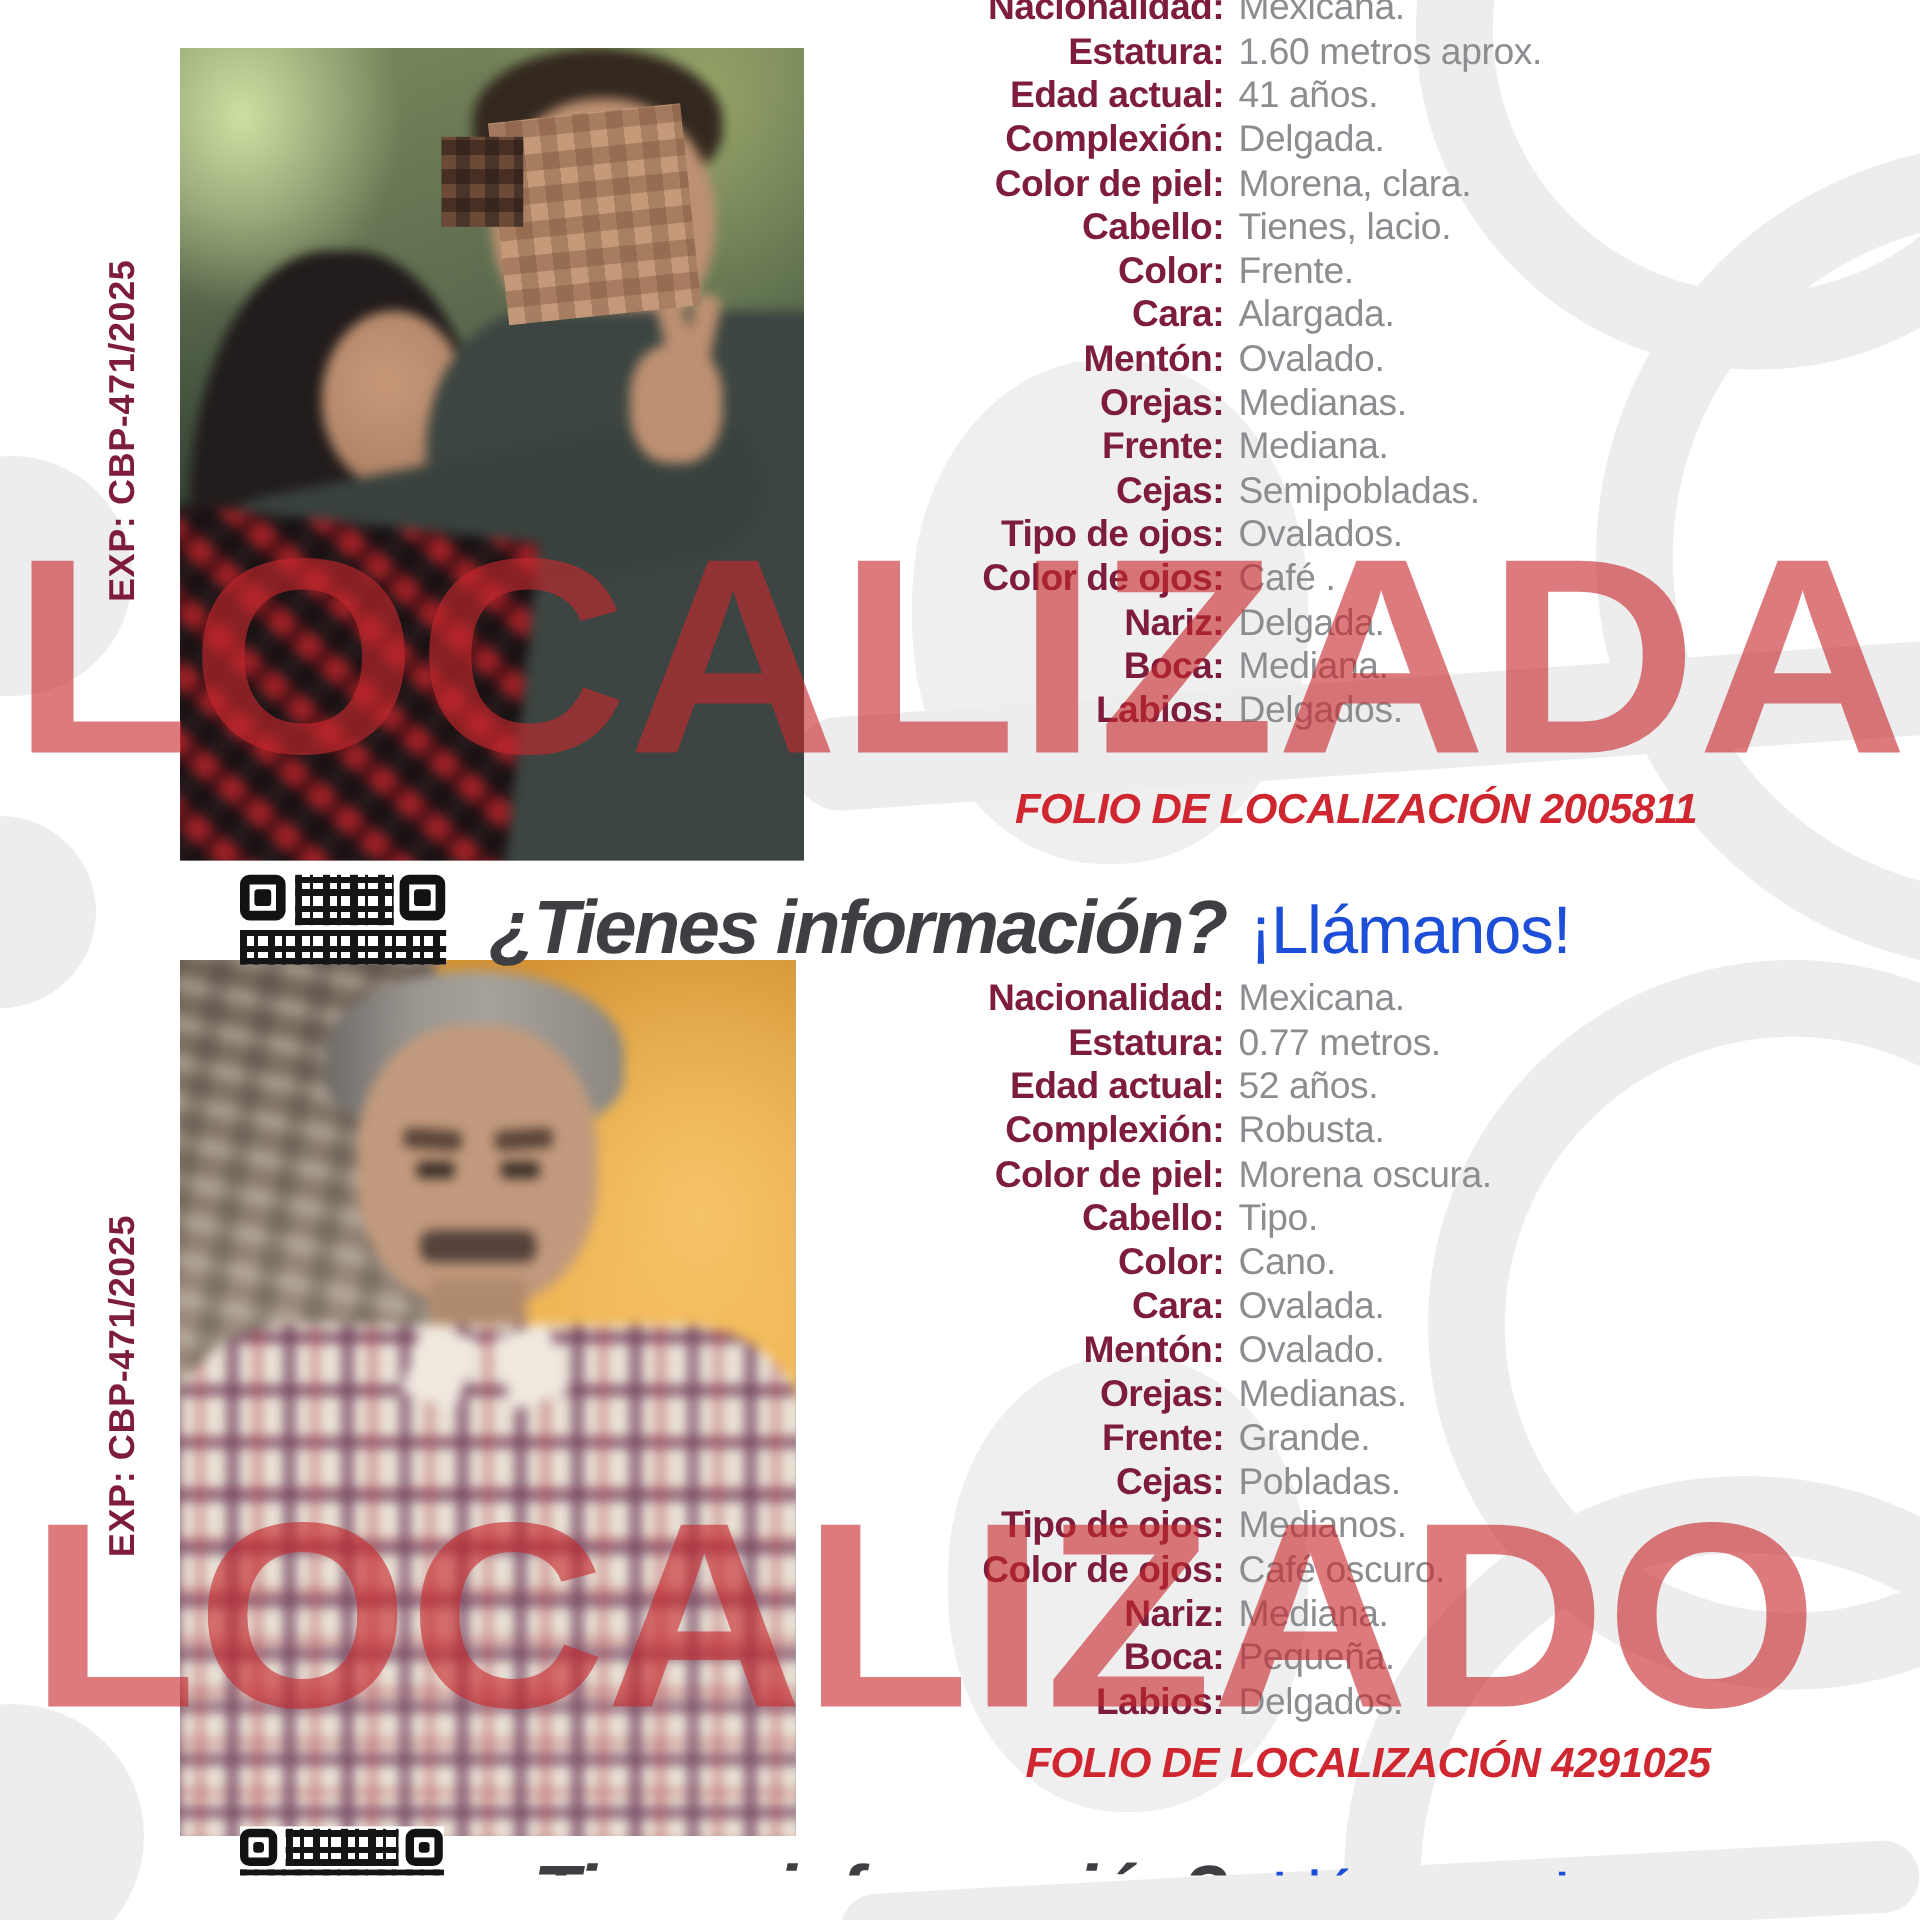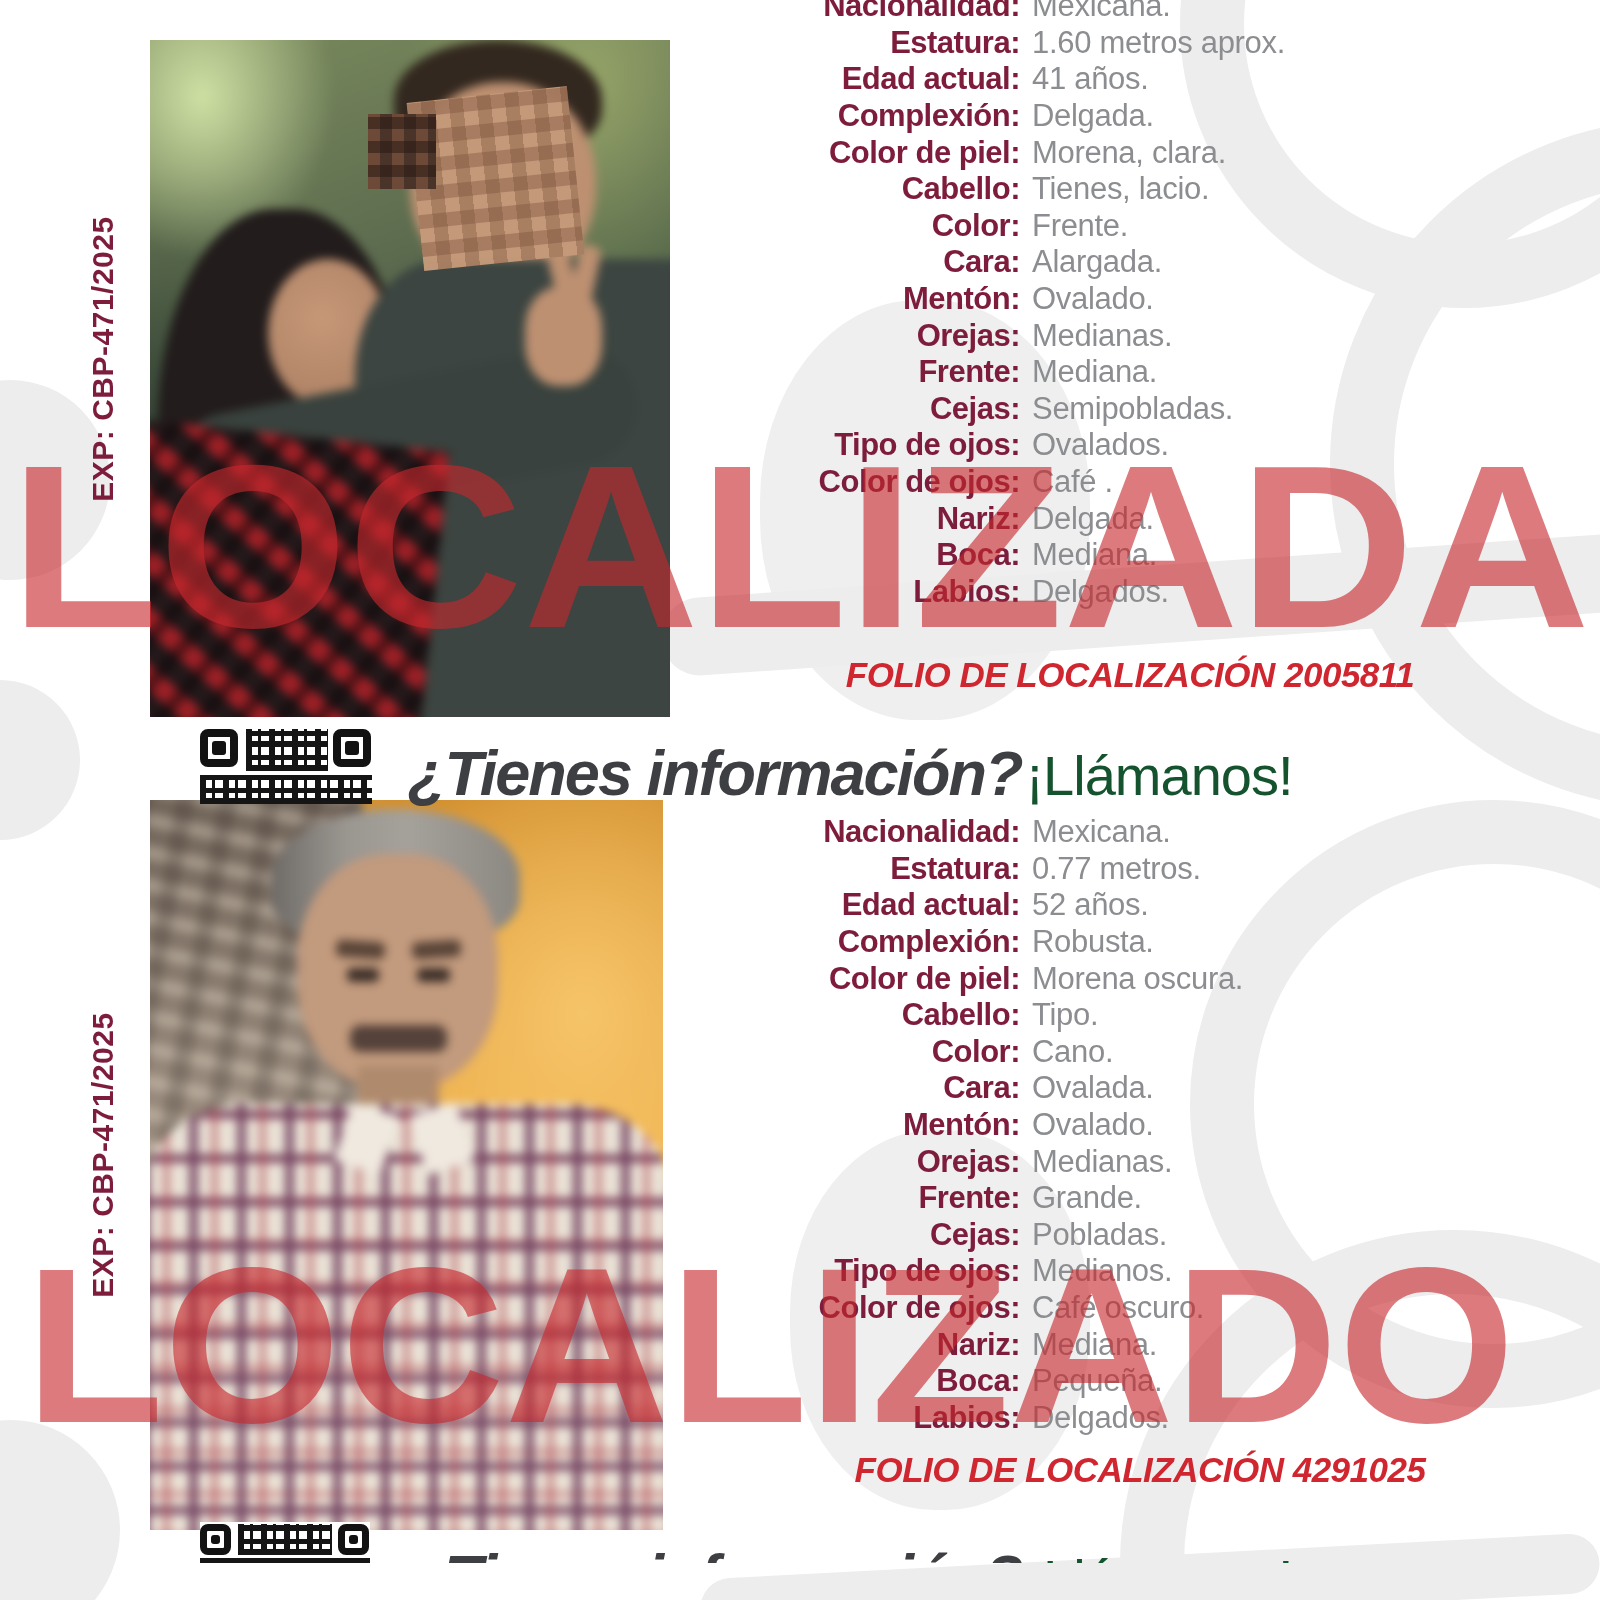--- a/index.html
+++ b/index.html
@@ -82,23 +82,23 @@
   
   .qr{position:absolute;background:#fff;overflow:hidden;z-index:3;}
   .qr-finder{position:absolute;width:38px;height:38px;border:8px solid #121212;border-radius:8px;
        background:#fff;box-sizing:border-box;}
   .qr-finder i{position:absolute;inset:4px;background:#121212;border-radius:3px;display:block;}
   .qr-sm .qr-finder{width:31px;height:31px;border-width:7px;}
   .qr-noise{position:absolute;background:
      repeating-linear-gradient(90deg,#151515 0 6px,rgba(0,0,0,0) 6px 12px,#151515 12px 15px,rgba(0,0,0,0) 15px 23px),
      repeating-linear-gradient(0deg,#151515 0 6px,rgba(0,0,0,0) 6px 11px,#151515 11px 16px,rgba(0,0,0,0) 16px 24px);}
   
-  .phrase{position:absolute;display:flex;align-items:baseline;gap:4px;z-index:3;white-space:nowrap;}
+  .phrase{position:absolute;display:flex;align-items:baseline;gap:20px;z-index:3;white-space:nowrap;}
   .question{font-size:63px;font-weight:800;font-style:italic;color:#3e3f42;letter-spacing:-2px;}
-  .llamanos{font-size:56px;font-weight:400;color:#14532d;letter-spacing:-1px;}
+  .llamanos{font-size:56px;font-weight:400;color:#1d4ed8;letter-spacing:-1px;}
   .phrase-clip{position:absolute;left:408px;top:1541px;width:1150px;height:22px;overflow:hidden;z-index:3;}
   .phrase-clip .phrase{position:relative;left:0;top:0;}
 </style>
 </head>
 <body>
 
 <div class="canvas">
 
   <div class="wm wm-ring" style="left:1180px;top:-260px;width:440px;height:440px;"></div>
   <div class="wm wm-ring" style="left:1330px;top:120px;width:560px;height:560px;"></div>

